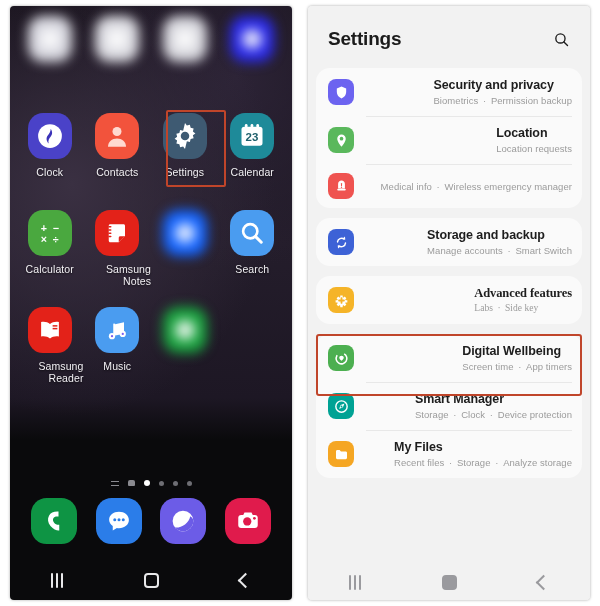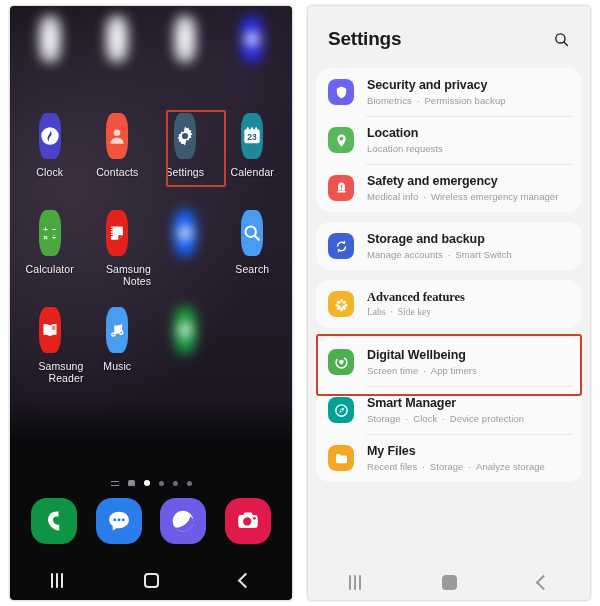--- a/index.html
+++ b/index.html
@@ -51,21 +51,21 @@
     grid-template-columns:repeat(4,1fr);
     row-gap:4px;
     padding:0 6px;
   }
   .app {
     display:flex; flex-direction:column; align-items:center;
     padding-top:6px;
     height:93px;
   }
   .app-icon {
-    width:22px; height:46px;
+    width:44px; height:46px;
     border-radius:34%;
     display:flex; align-items:center; justify-content:center;
     position:relative;
   }
   .app-label {
     margin-top:7px;
     font-size:10.5px;
     line-height:12px;
     text-align:right;
     color:#f2f0f4;
@@ -147,20 +147,21 @@
     border-radius:14px;
     margin-bottom:10px;
     overflow:hidden;
   }
   .card.highlight { background:#fafafa;font-family:Liberation Serif, serif; }
 
   .srow {
     display:flex; align-items:center;
     padding:9px 10px 9px 12px;
     position:relative;
+    justify-content:space-between;
   }
   .srow + .srow::before {
     content:"";
     position:absolute; left:50px; right:10px; top:0;
     height:1px; background:#e8e8e8;
   }
   .srow-icon {
     width:26px; height:26px; border-radius:8px;
     flex:0 0 26px;
     display:flex; align-items:center; justify-content:center;
@@ -454,21 +455,20 @@
             <div class="srow">
               <div class="srow-icon" style="background: rgb(239, 83, 80);">
                 <svg width="17" height="17" viewBox="0 0 24 24">
                   <path fill="#fff" d="M12 3.6c-2.7 0-4.8 2.2-4.8 4.9v6.4h9.6V8.5c0-2.7-2.1-4.9-4.8-4.9z"></path>
                 <rect x="6.0" y="15.2" width="12" height="2.4" rx="1.2" fill="#fff"></rect>
                 <rect x="11.2" y="7.0" width="1.6" height="4.4" rx=".8" fill="#ef5350"></rect>
                 <circle cx="12" cy="13.0" r="1.0" fill="#ef5350"></circle>
                 </svg>
               </div>
               <div class="srow-text">
-                <div class="srow-title">Safety and emergency</div>
                 <div class="srow-sub"><span>Medical info</span><span class="sep"> · </span><span>Wireless emergency manager</span></div>
               </div>
             </div>
           </div>
           <div class="card">
             <div class="srow">
               <div class="srow-icon" style="background: rgb(61, 98, 214);">
                 <svg width="17" height="17" viewBox="0 0 24 24">
                   <path fill="none" stroke="#fff" stroke-width="2.1" stroke-linecap="round" d="M6.4 11.2a5.8 5.8 0 0 1 9.3-4.0"></path>
                 <path fill="#fff" d="M16.8 3.6l.6 4.0-4.0-.8z"></path>

